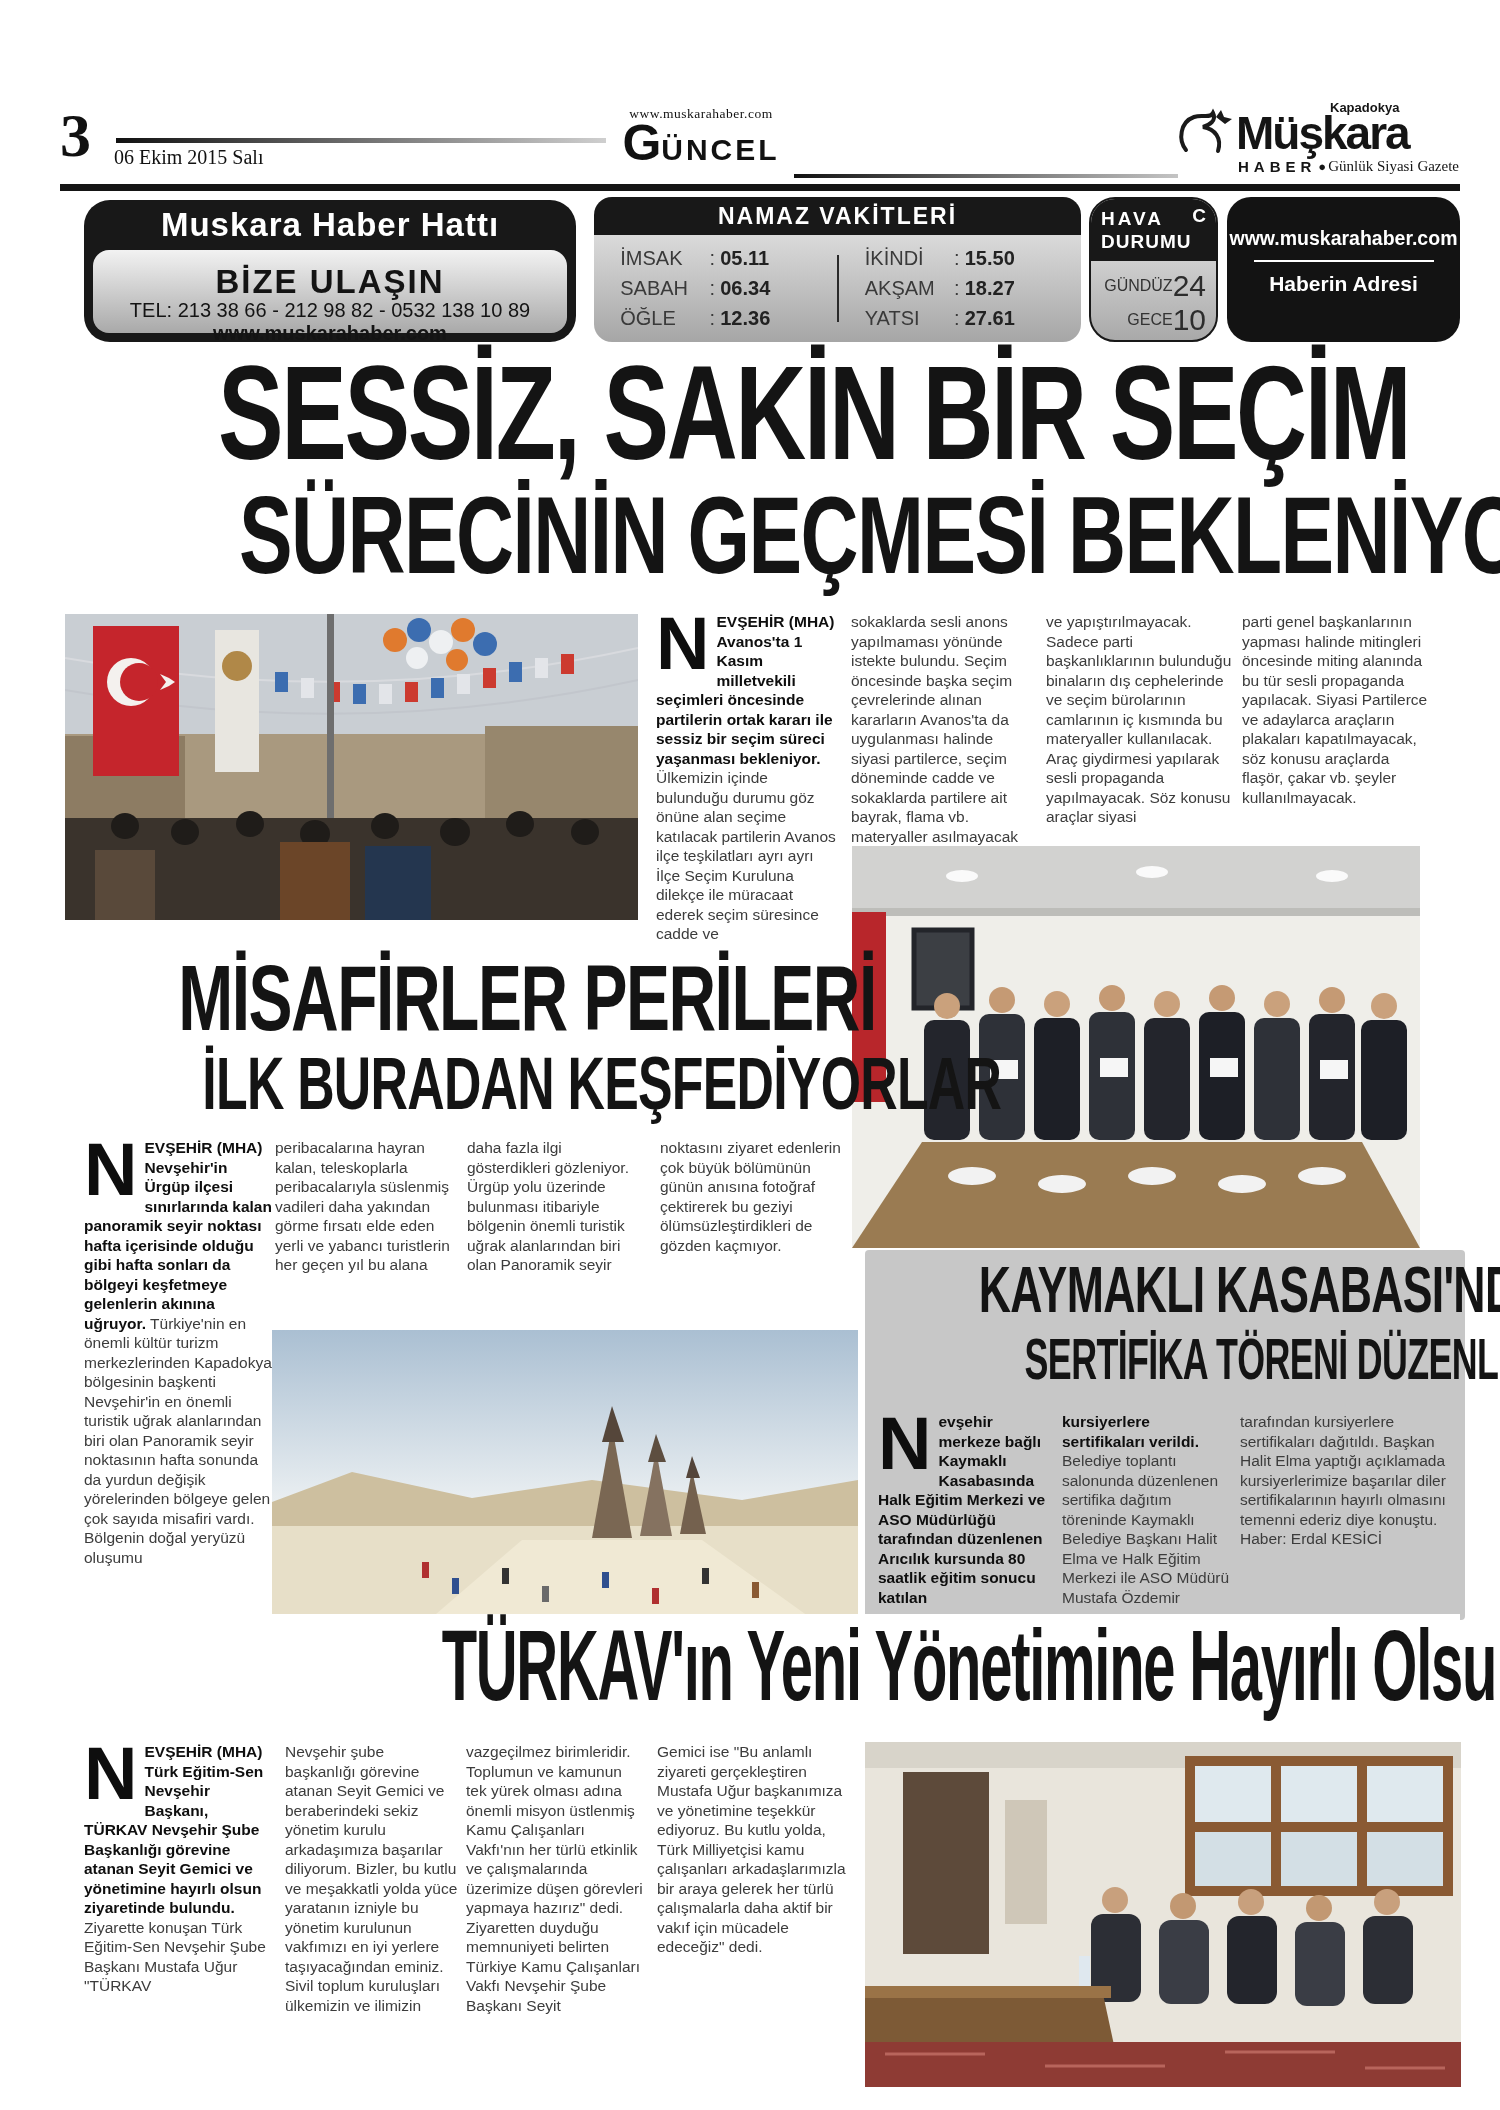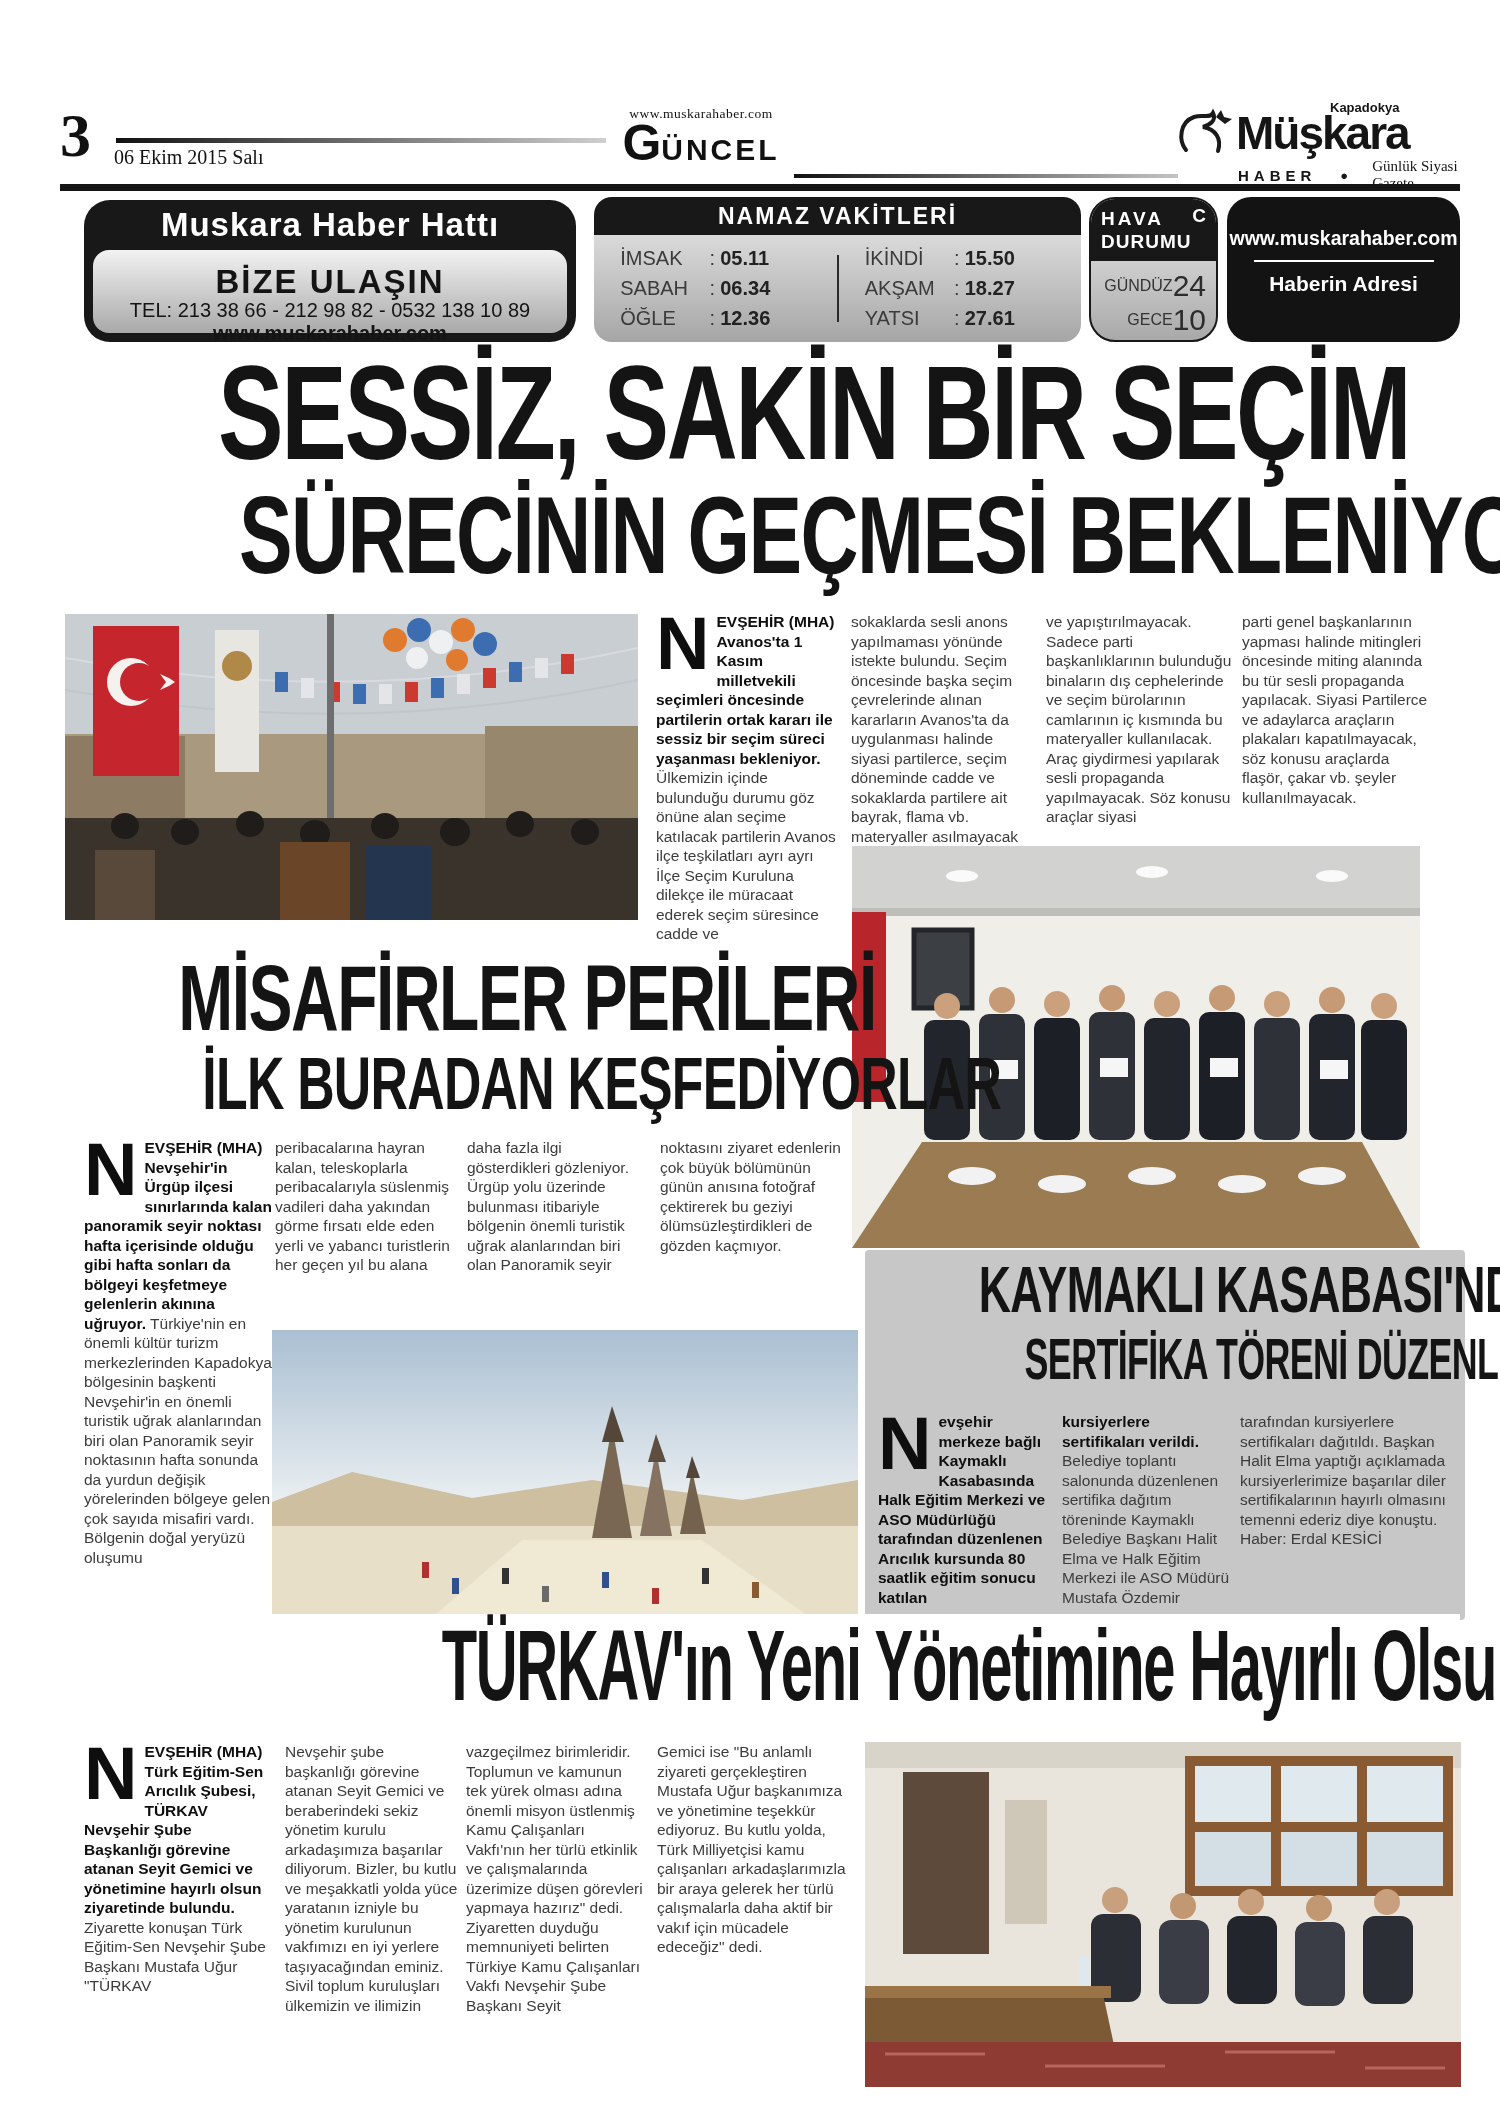--- a/index.html
+++ b/index.html
@@ -15,21 +15,21 @@
   .rule-thick{left:60px;top:184px;width:1400px;height:7px;background:#151515}
   .guncel{left:598px;top:106px;width:206px;text-align:center;color:#111}
   .gurl{font-family:"Liberation Serif",serif;font-size:13.5px;letter-spacing:.5px}
   .gword{display:flex;align-items:flex-end;justify-content:center;font-weight:bold;line-height:.85}
   .gG{font-size:50px}
   .gRest{font-size:30px;letter-spacing:3px;padding-bottom:2px}
   .masthead{left:1178px;top:100px;width:288px;height:88px;color:#151515}
   .mh-goat{position:absolute;left:-2px;top:8px}
   .mh-region{position:absolute;left:152px;top:0;font-size:13px;font-weight:bold}
   .mh-title{position:absolute;left:58px;top:6px;font-size:46px;font-weight:bold;letter-spacing:-2px}
-  .mh-sub{position:absolute;left:60px;top:58px;display:flex;align-items:center;gap:24px}
+  .mh-sub{position:absolute;left:60px;top:58px;display:flex;align-items:center;gap:2px}
   .mh-haber{font-size:15px;font-weight:bold;letter-spacing:5px}
   .mh-dot{font-size:13px}
   .mh-tag{font-family:"Liberation Serif",serif;font-size:15px}
 
   
   .hotline{left:84px;top:200px;width:492px;height:142px;background:#181818;border-radius:26px;padding:0 9px 9px 9px}
   .hot-title{height:50px;display:flex;align-items:center;justify-content:center;color:#fff;font-size:33px;font-weight:bold;letter-spacing:1px}
   .hot-body{height:83px;background:linear-gradient(180deg,#f2f2f2,#a9a9a9);border-radius:16px;text-align:center;color:#141414;padding-top:15px}
   .hot-cta{font-size:33px;font-weight:bold;letter-spacing:2px;line-height:34px}
   .hot-phone{font-size:20px;line-height:23px}
@@ -407,21 +407,21 @@
   <div class="col s3c2">
     <span class="lead">kursiyerlere sertifikaları verildi.</span><span> Belediye toplantı salonunda düzenlenen sertifika dağıtım töreninde Kaymaklı Belediye Başkanı Halit Elma ve Halk Eğitim Merkezi ile ASO Müdürü Mustafa Özdemir</span>
   </div>
   <div class="col s3c3"><span>tarafından kursiyerlere sertifikaları dağıtıldı. Başkan Halit Elma yaptığı açıklamada kursiyerlerimize başarılar diler sertifikalarının hayırlı olmasını temenni ederiz diye konuştu. Haber: Erdal KESİCİ</span></div>
 
   <div class="abs hl hl4">
     <div class="hl-line l4a"><span class="h4a">TÜRKAV'ın Yeni Yönetimine Hayırlı Olsun Ziyareti</span></div>
   </div>
 
   <div class="col s4c1">
-    <span class="dropcap">N</span><span class="lead">EVŞEHİR (MHA) Türk Eğitim-Sen Arıcılık Şubesi, TÜRKAV Nevşehir Şube Başkanlığı görevine atanan Seyit Gemici ve yönetimine hayırlı olsun ziyaretinde bulundu.</span><span> Ziyarette konuşan Türk Eğitim-Sen Nevşehir Şube Başkanı Mustafa Uğur "TÜRKAV</span>
+    <span class="dropcap">N</span><span class="lead">EVŞEHİR (MHA) Türk Eğitim-Sen Nevşehir Başkanı, TÜRKAV Nevşehir Şube Başkanlığı görevine atanan Seyit Gemici ve yönetimine hayırlı olsun ziyaretinde bulundu.</span><span> Ziyarette konuşan Türk Eğitim-Sen Nevşehir Şube Başkanı Mustafa Uğur "TÜRKAV</span>
   </div>
   <div class="col s4c2"><span>Nevşehir şube başkanlığı görevine atanan Seyit Gemici ve beraberindeki sekiz yönetim kurulu arkadaşımıza başarılar diliyorum. Bizler, bu kutlu ve meşakkatli yolda yüce yaratanın izniyle bu yönetim kurulunun vakfımızı en iyi yerlere taşıyacağından eminiz. Sivil toplum kuruluşları ülkemizin ve ilimizin</span></div>
   <div class="col s4c3"><span>vazgeçilmez birimleridir. Toplumun ve kamunun tek yürek olması adına önemli misyon üstlenmiş Kamu Çalışanları Vakfı'nın her türlü etkinlik ve çalışmalarında üzerimize düşen görevleri yapmaya hazırız" dedi. Ziyaretten duyduğu memnuniyeti belirten Türkiye Kamu Çalışanları Vakfı Nevşehir Şube Başkanı Seyit</span></div>
   <div class="col s4c4"><span>Gemici ise "Bu anlamlı ziyareti gerçekleştiren Mustafa Uğur başkanımıza ve yönetimine teşekkür ediyoruz. Bu kutlu yolda, Türk Milliyetçisi kamu çalışanları arkadaşlarımızla bir araya gelerek her türlü çalışmalarla daha aktif bir vakıf için mücadele edeceğiz" dedi.</span></div>
 
   <div class="abs ph ph-office">
     <svg viewBox="0 0 596 345" preserveAspectRatio="none">
       <rect width="596" height="345" fill="#e9e5dc"></rect>
       <rect width="596" height="26" fill="#d8d4ca"></rect>
       <g>

